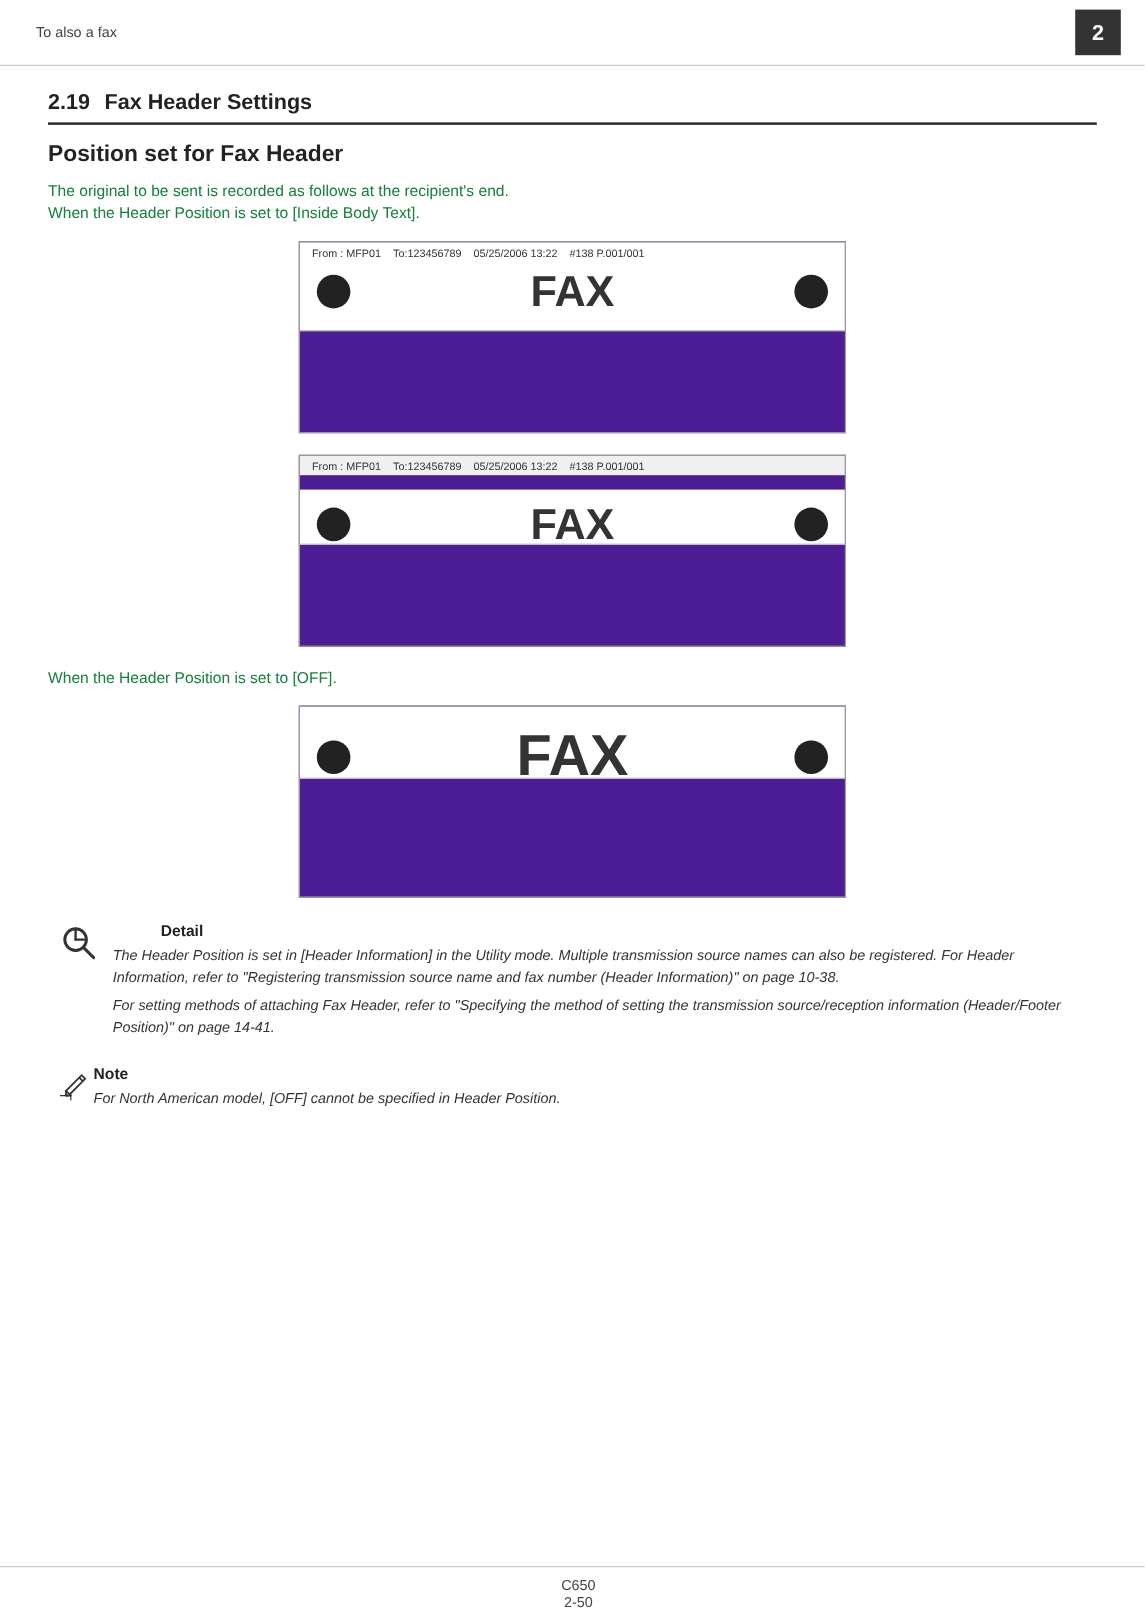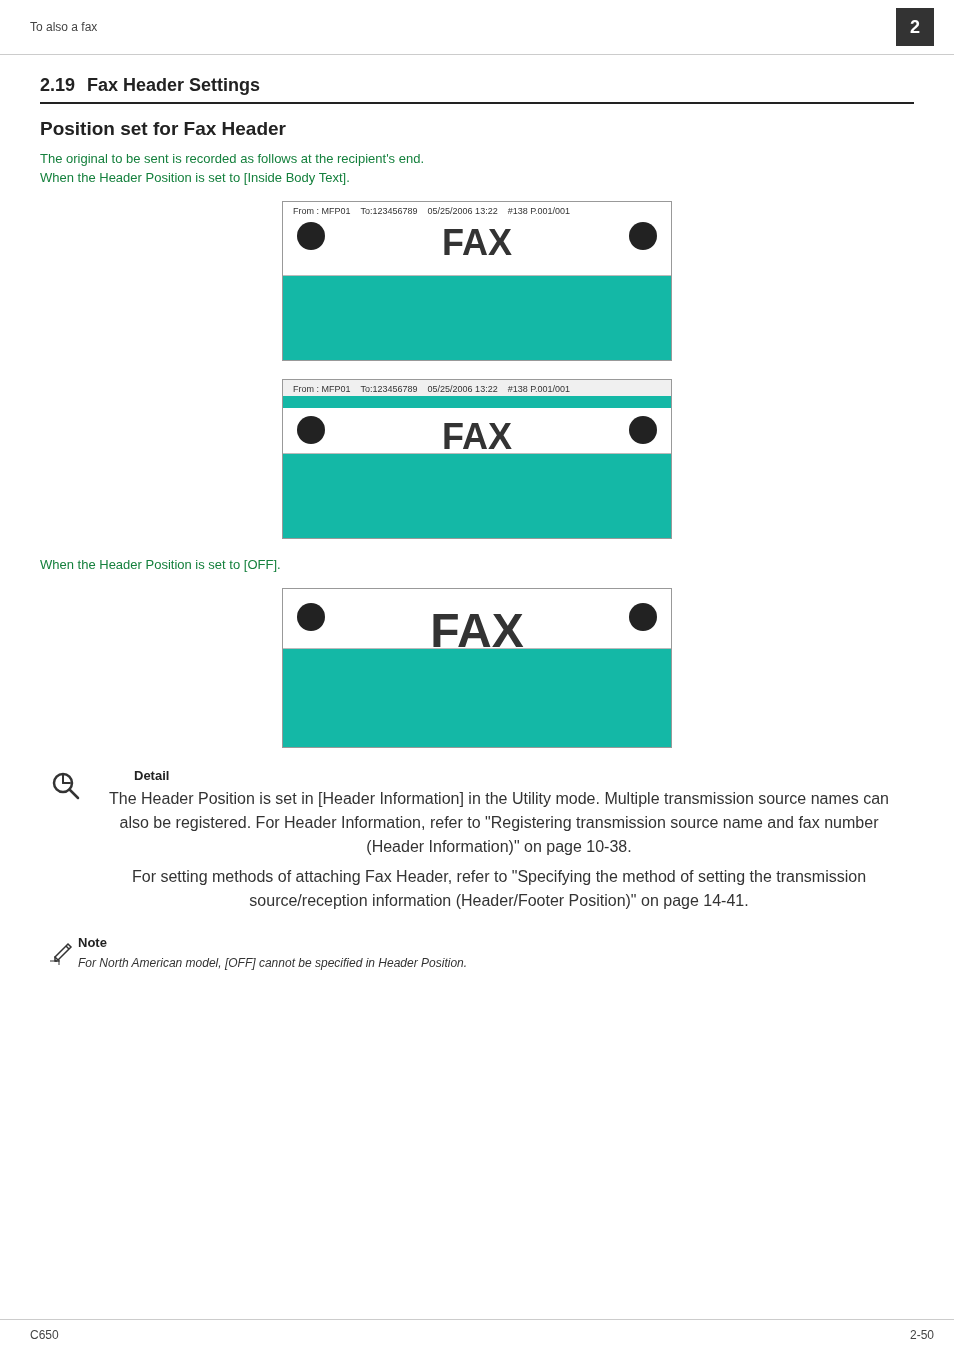--- a/index.html
+++ b/index.html
@@ -75,24 +75,24 @@
     }
 
     
     .diagram-wrapper {
       display: flex;
       justify-content: center;
       margin: 16px 0 18px 0;
     }
 
     .fax-diagram {
-      width: 390px;
+      width: 456px;
       min-height: 160px;
       border: 1.5px solid #999;
-      background: #14b8a6;
+      background: #4c1d95;
       position: relative;
       padding: 0;
     }
 
     
     .fax-doc-area {
       position: absolute;
       top: 0; left: 0; right: 0;
       background: #fff;
       border-bottom: 1px solid #bbb;
@@ -105,21 +105,21 @@
       padding: 4px 10px 2px 10px;
       white-space: nowrap;
       display: flex;
       gap: 10px;
       align-items: center;
     }
 
     
     .fax-content-row {
       display: flex;
-      align-items: flex-start;
+      align-items: center;
       justify-content: space-between;
       padding: 4px 14px 8px 14px;
     }
 
     .fax-circle {
       width: 28px;
       height: 28px;
       background: #222;
       border-radius: 50%;
       display: inline-block;
@@ -177,25 +177,25 @@
       margin-top: 2px;
     }
     .detail-content {}
     .detail-title {
       font-size: 13px;
       font-weight: bold;
       margin-bottom: 4px;
       padding-left: 40px;
     }
     .detail-text {
-      font-size: 16px;
+      font-size: 12px;
+      font-style: italic;
       color: #333;
       line-height: 1.5;
       margin-bottom: 6px;
-      text-align: center;
     }
 
     .note-box {
       display: flex;
       margin: 10px 0;
       padding: 0 10px;
     }
     .note-icon {
       flex-shrink: 0;
       margin-top: 2px;
@@ -215,21 +215,21 @@
 
     
     .page-footer {
       display: flex;
       justify-content: space-between;
       align-items: center;
       padding: 8px 20px 8px 30px;
       border-top: 1px solid #ccc;
       position: absolute;
       bottom: 0;
-      left: 0; right: 0;
+      left: 0; right: 0; flex-direction: column;
     }
     .footer-model {
       font-size: 12px;
       color: #444;
     }
     .footer-page {
       font-size: 12px;
       color: #444;
     }
 

